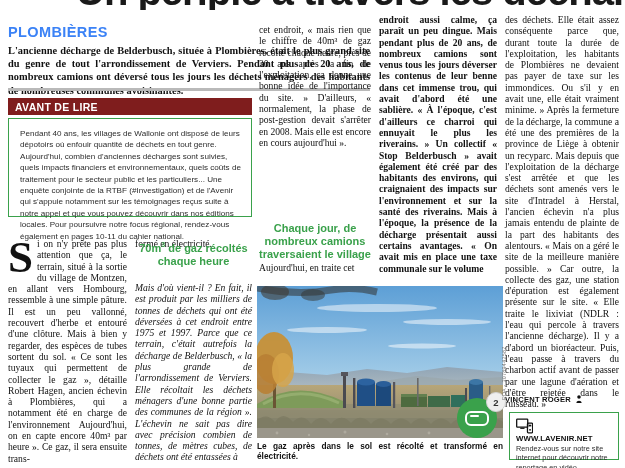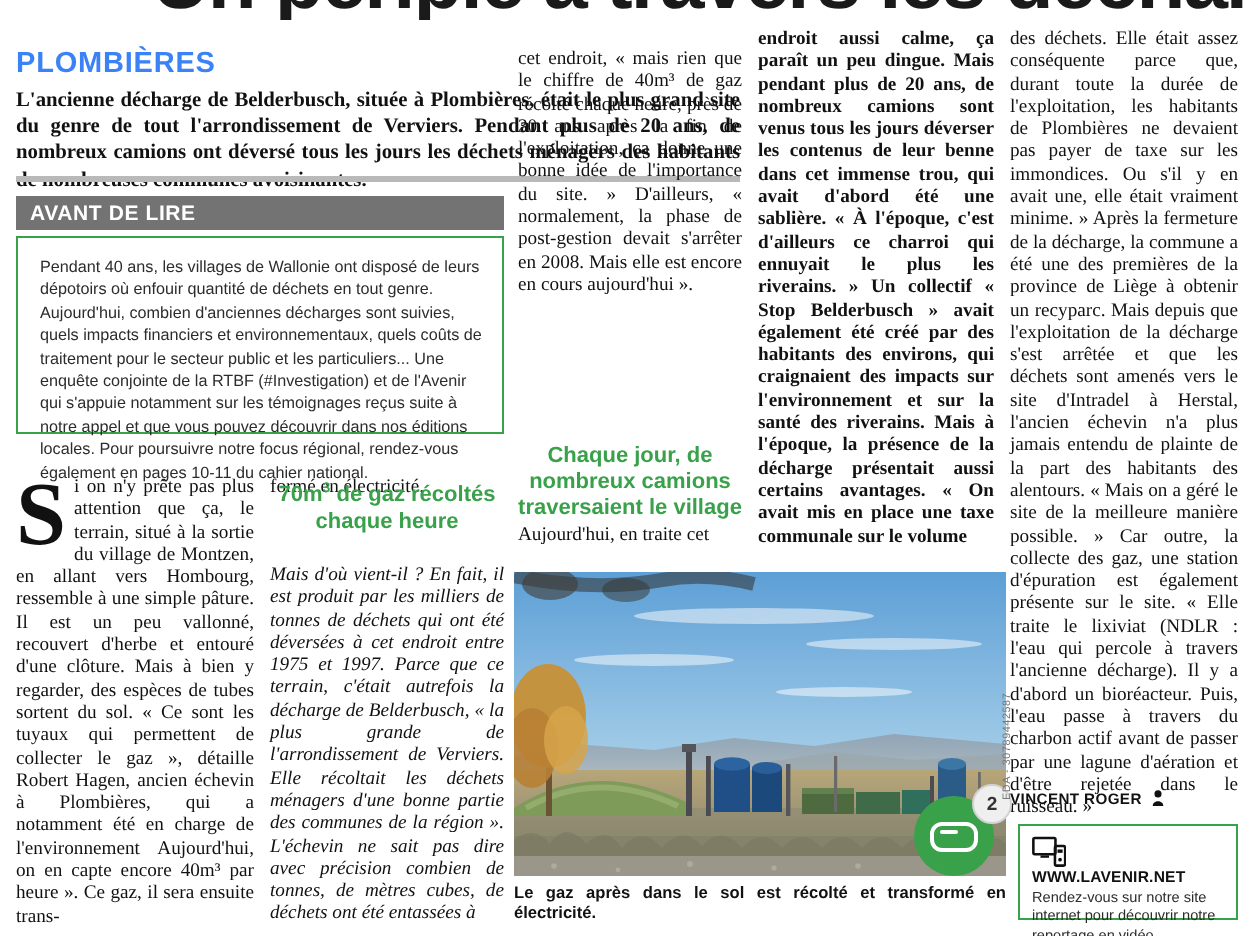--- a/index.html
+++ b/index.html
@@ -40,21 +40,21 @@
     text-align:justify;color:#111;
   }
   .rule{
     position:absolute;left:8px;top:88px;width:362px;height:2.5px;
     background:#b9b9b9;
   }
 
   
   .avant-head{
     position:absolute;left:8px;top:98px;width:244px;height:17px;
-    background:#737373;
+    background:#7f1d1d;
   }
   .avant-head span{
     display:block;padding:2.5px 0 0 7px;
     font-family:"Liberation Sans", sans-serif;
     font-weight:700;font-size:10.5px;letter-spacing:.3px;color:#fff;
   }
   .avant-box{
     position:absolute;left:8px;top:118px;width:244px;height:99px;
     border:1.2px solid #3aa14b;box-sizing:border-box;
   }

